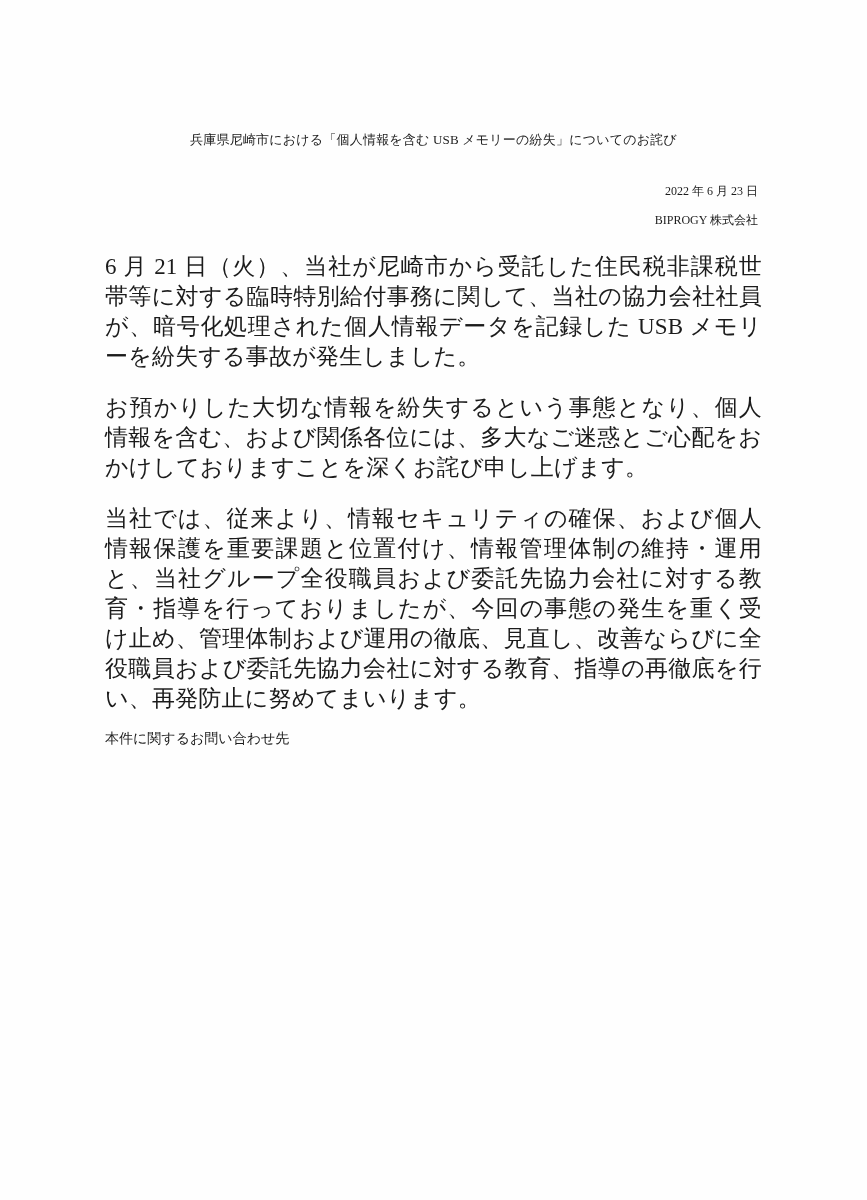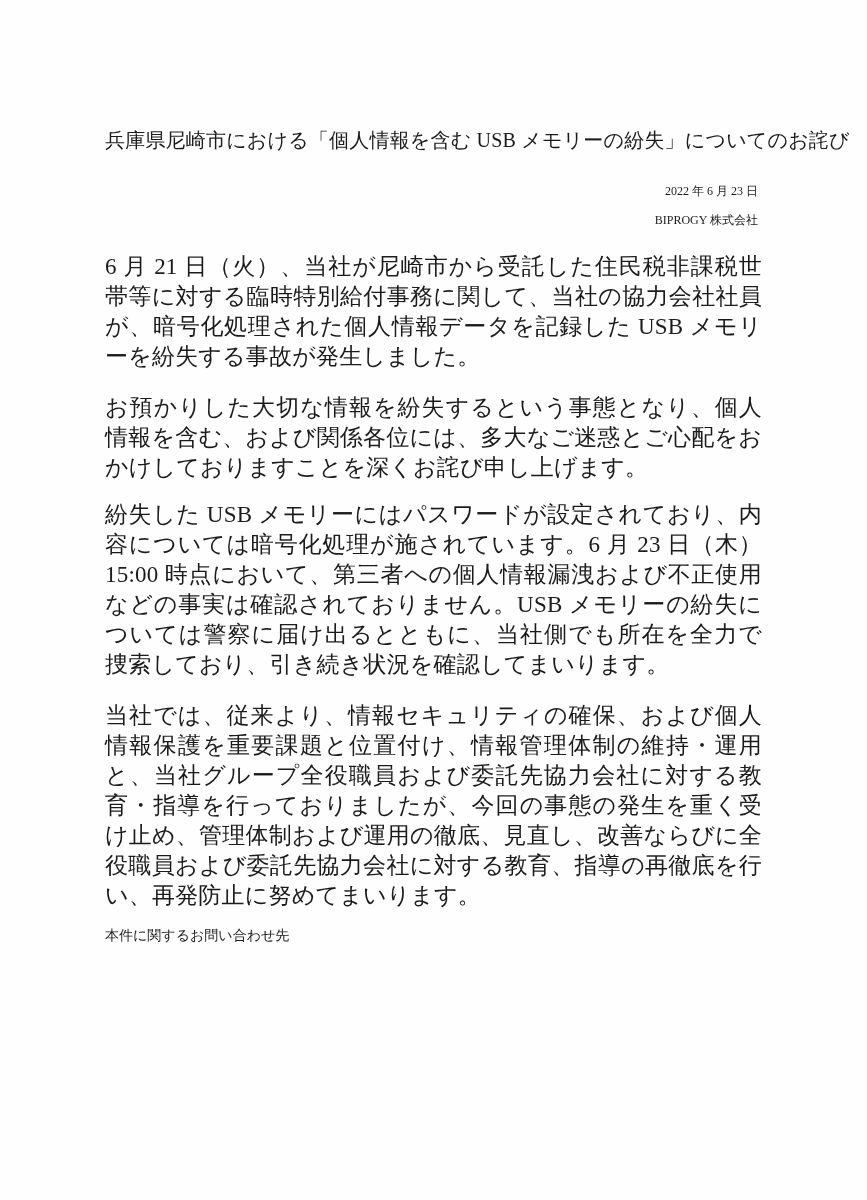--- a/index.html
+++ b/index.html
@@ -19,21 +19,21 @@
   }
   .content {
     position: absolute;
     left: 105px;
     top: 0;
     width: 657px;
   }
   .doc-title {
     margin-top: 125px;
     text-align: center;
-    font-size: 20px;
+    font-size: 13px;
     line-height: 30px;
     letter-spacing: 0.2px;
     white-space: nowrap;
   }
   .byline {
     margin-top: 22px;
     text-align: right;
     font-size: 12px;
     line-height: 29px;
     padding-right: 4px;
@@ -69,21 +69,20 @@
 
     <div class="byline">
       <div>2022 年 6 月 23 日</div>
       <div>BIPROGY 株式会社</div>
     </div>
 
     <p class="body-text p1">6 月 21 日（火）、当社が尼崎市から受託した住民税非課税世帯等に対する臨時特別給付事務に関して、当社の協力会社社員が、暗号化処理された個人情報データを記録した USB メモリーを紛失する事故が発生しました。</p>
 
     <p class="body-text p2">お預かりした大切な情報を紛失するという事態となり、個人情報を含む、および関係各位には、多大なご迷惑とご心配をおかけしておりますことを深くお詫び申し上げます。</p>
 
-    <p class="body-text p3">紛失した USB メモリーにはパスワードが設定されており、内容については暗号化処理が施されています。6 月 23 日（木）15:00 時点において、第三者への個人情報漏洩および不正使用などの事実は確認されておりません。USB メモリーの紛失については警察に届け出るとともに、当社側でも所在を全力で捜索しており、引き続き状況を確認してまいります。</p>
 
     <p class="body-text p4">当社では、従来より、情報セキュリティの確保、および個人情報保護を重要課題と位置付け、情報管理体制の維持・運用と、当社グループ全役職員および委託先協力会社に対する教育・指導を行っておりましたが、今回の事態の発生を重く受け止め、管理体制および運用の徹底、見直し、改善ならびに全役職員および委託先協力会社に対する教育、指導の再徹底を行い、再発防止に努めてまいります。</p>
 
     <div class="contact">
       <div>本件に関するお問い合わせ先</div>
     </div>
 
   </div>
 </div>
 

